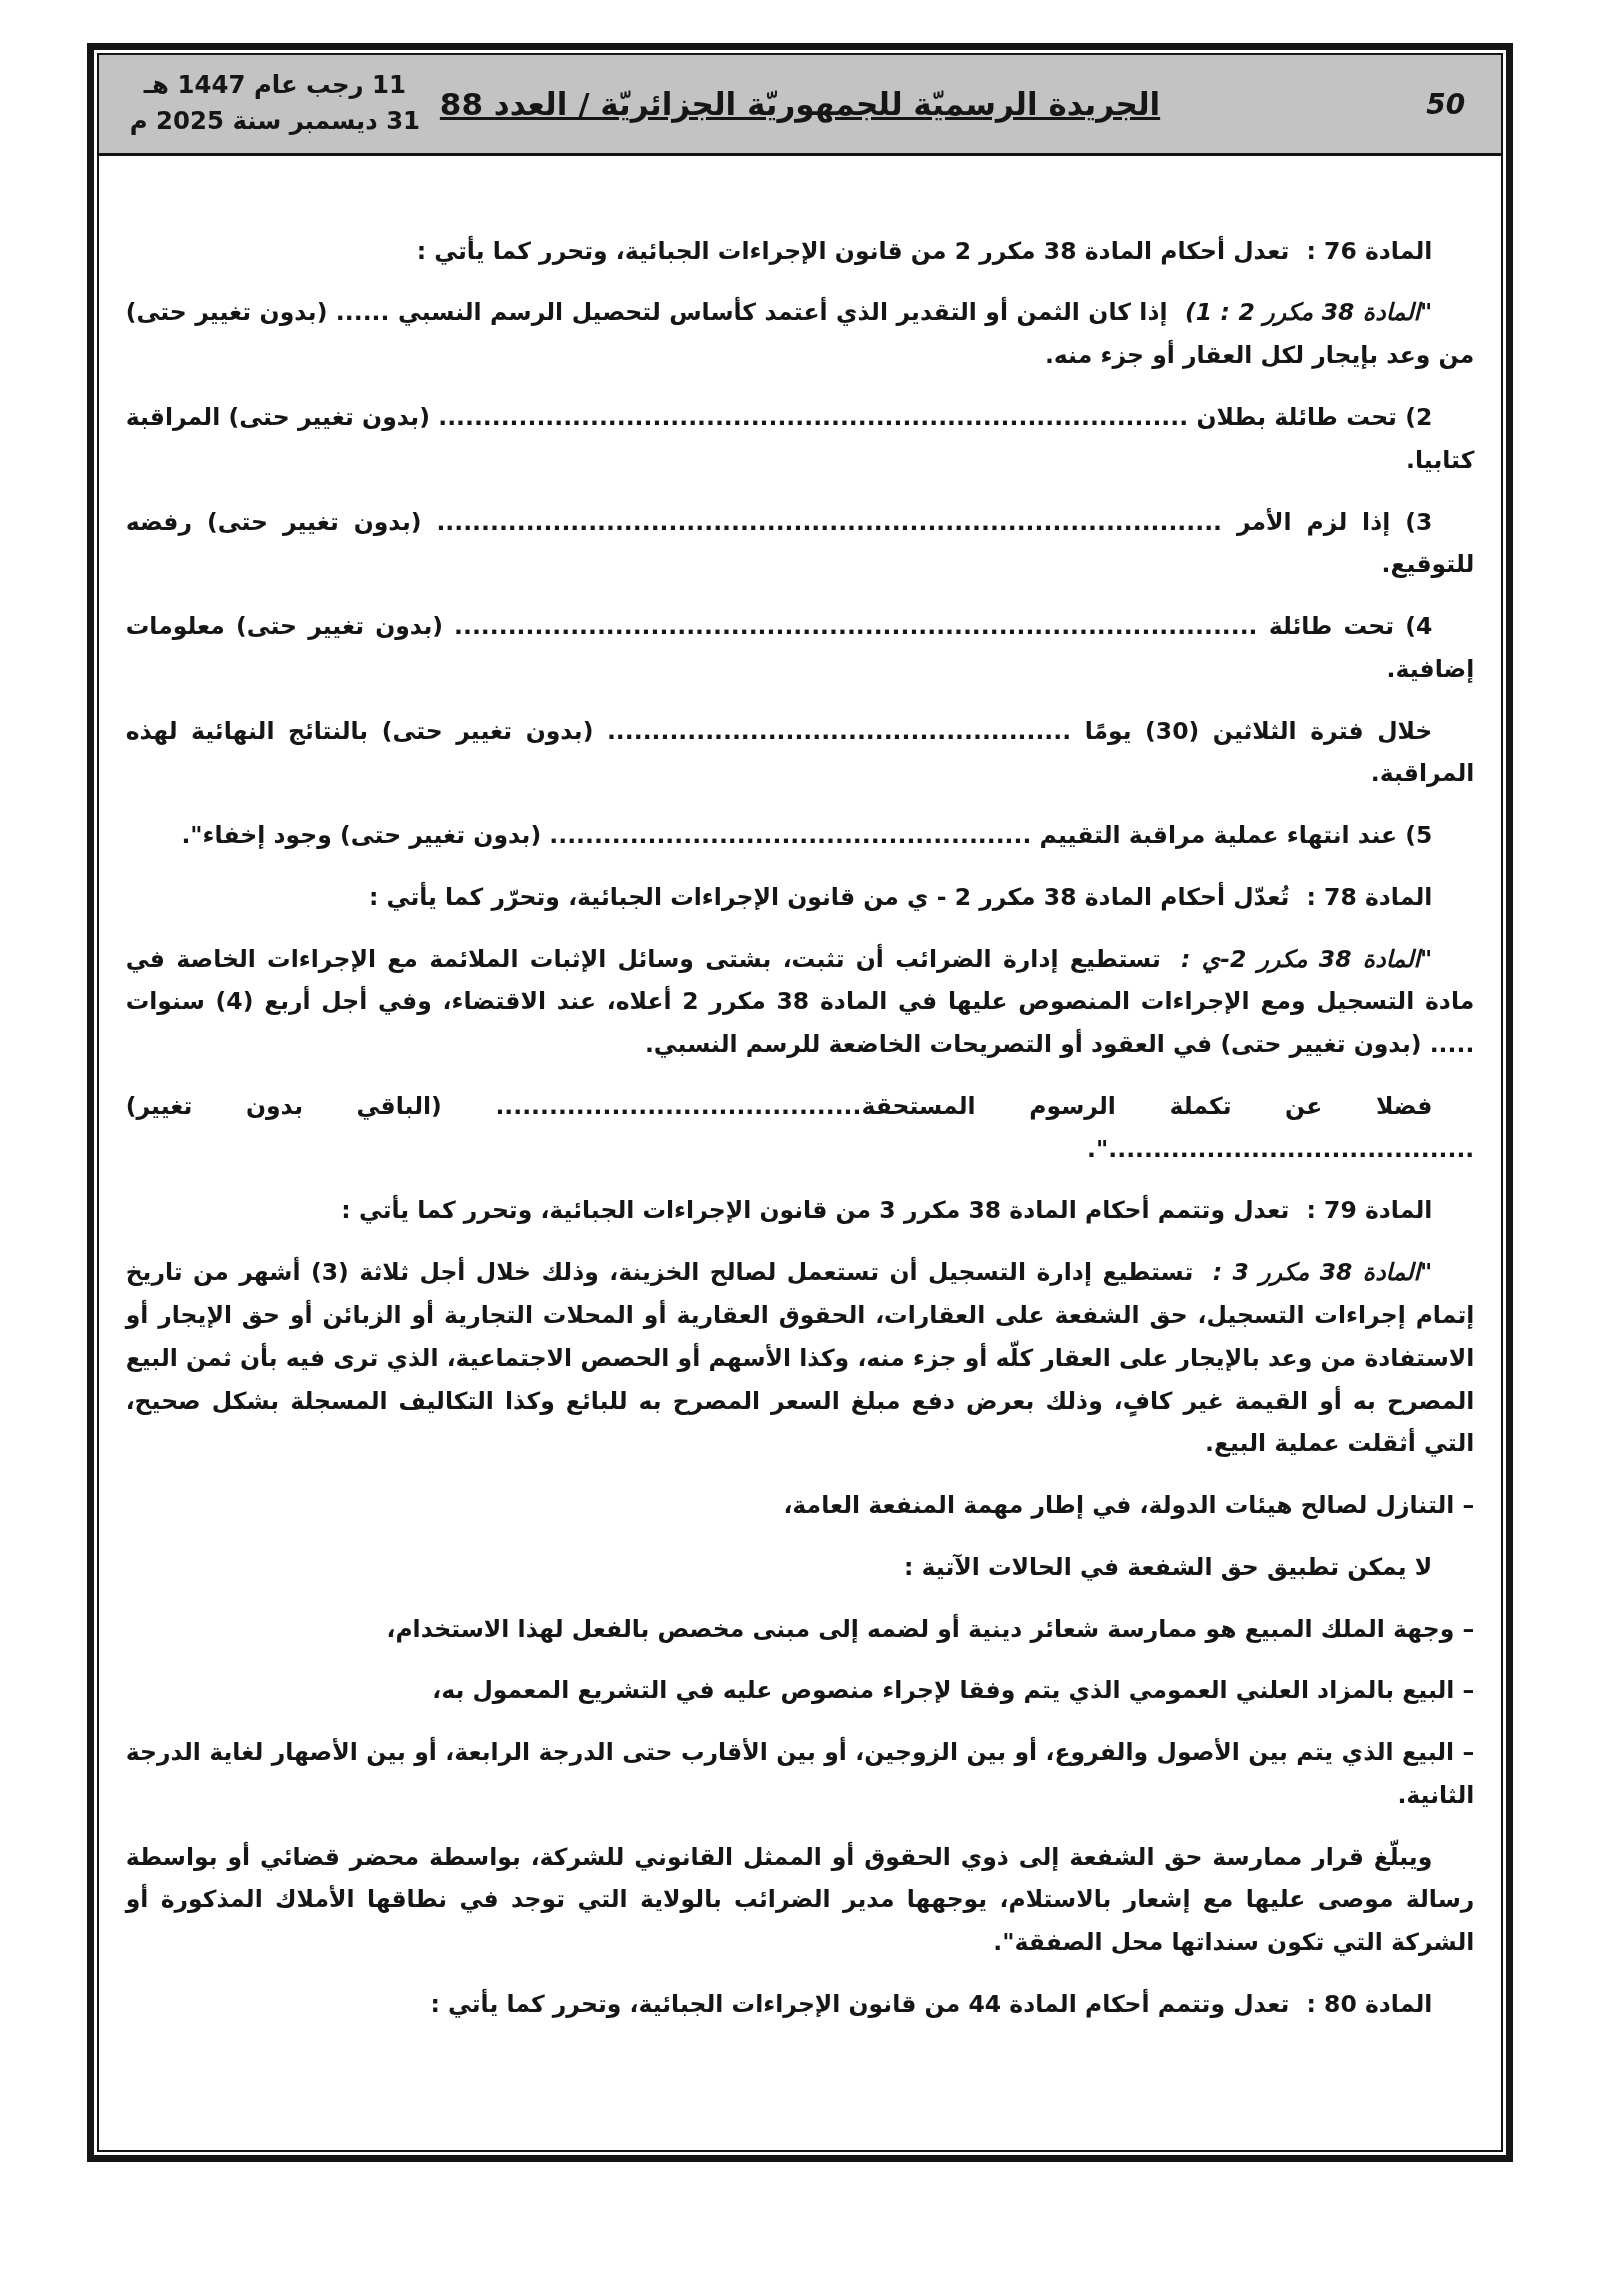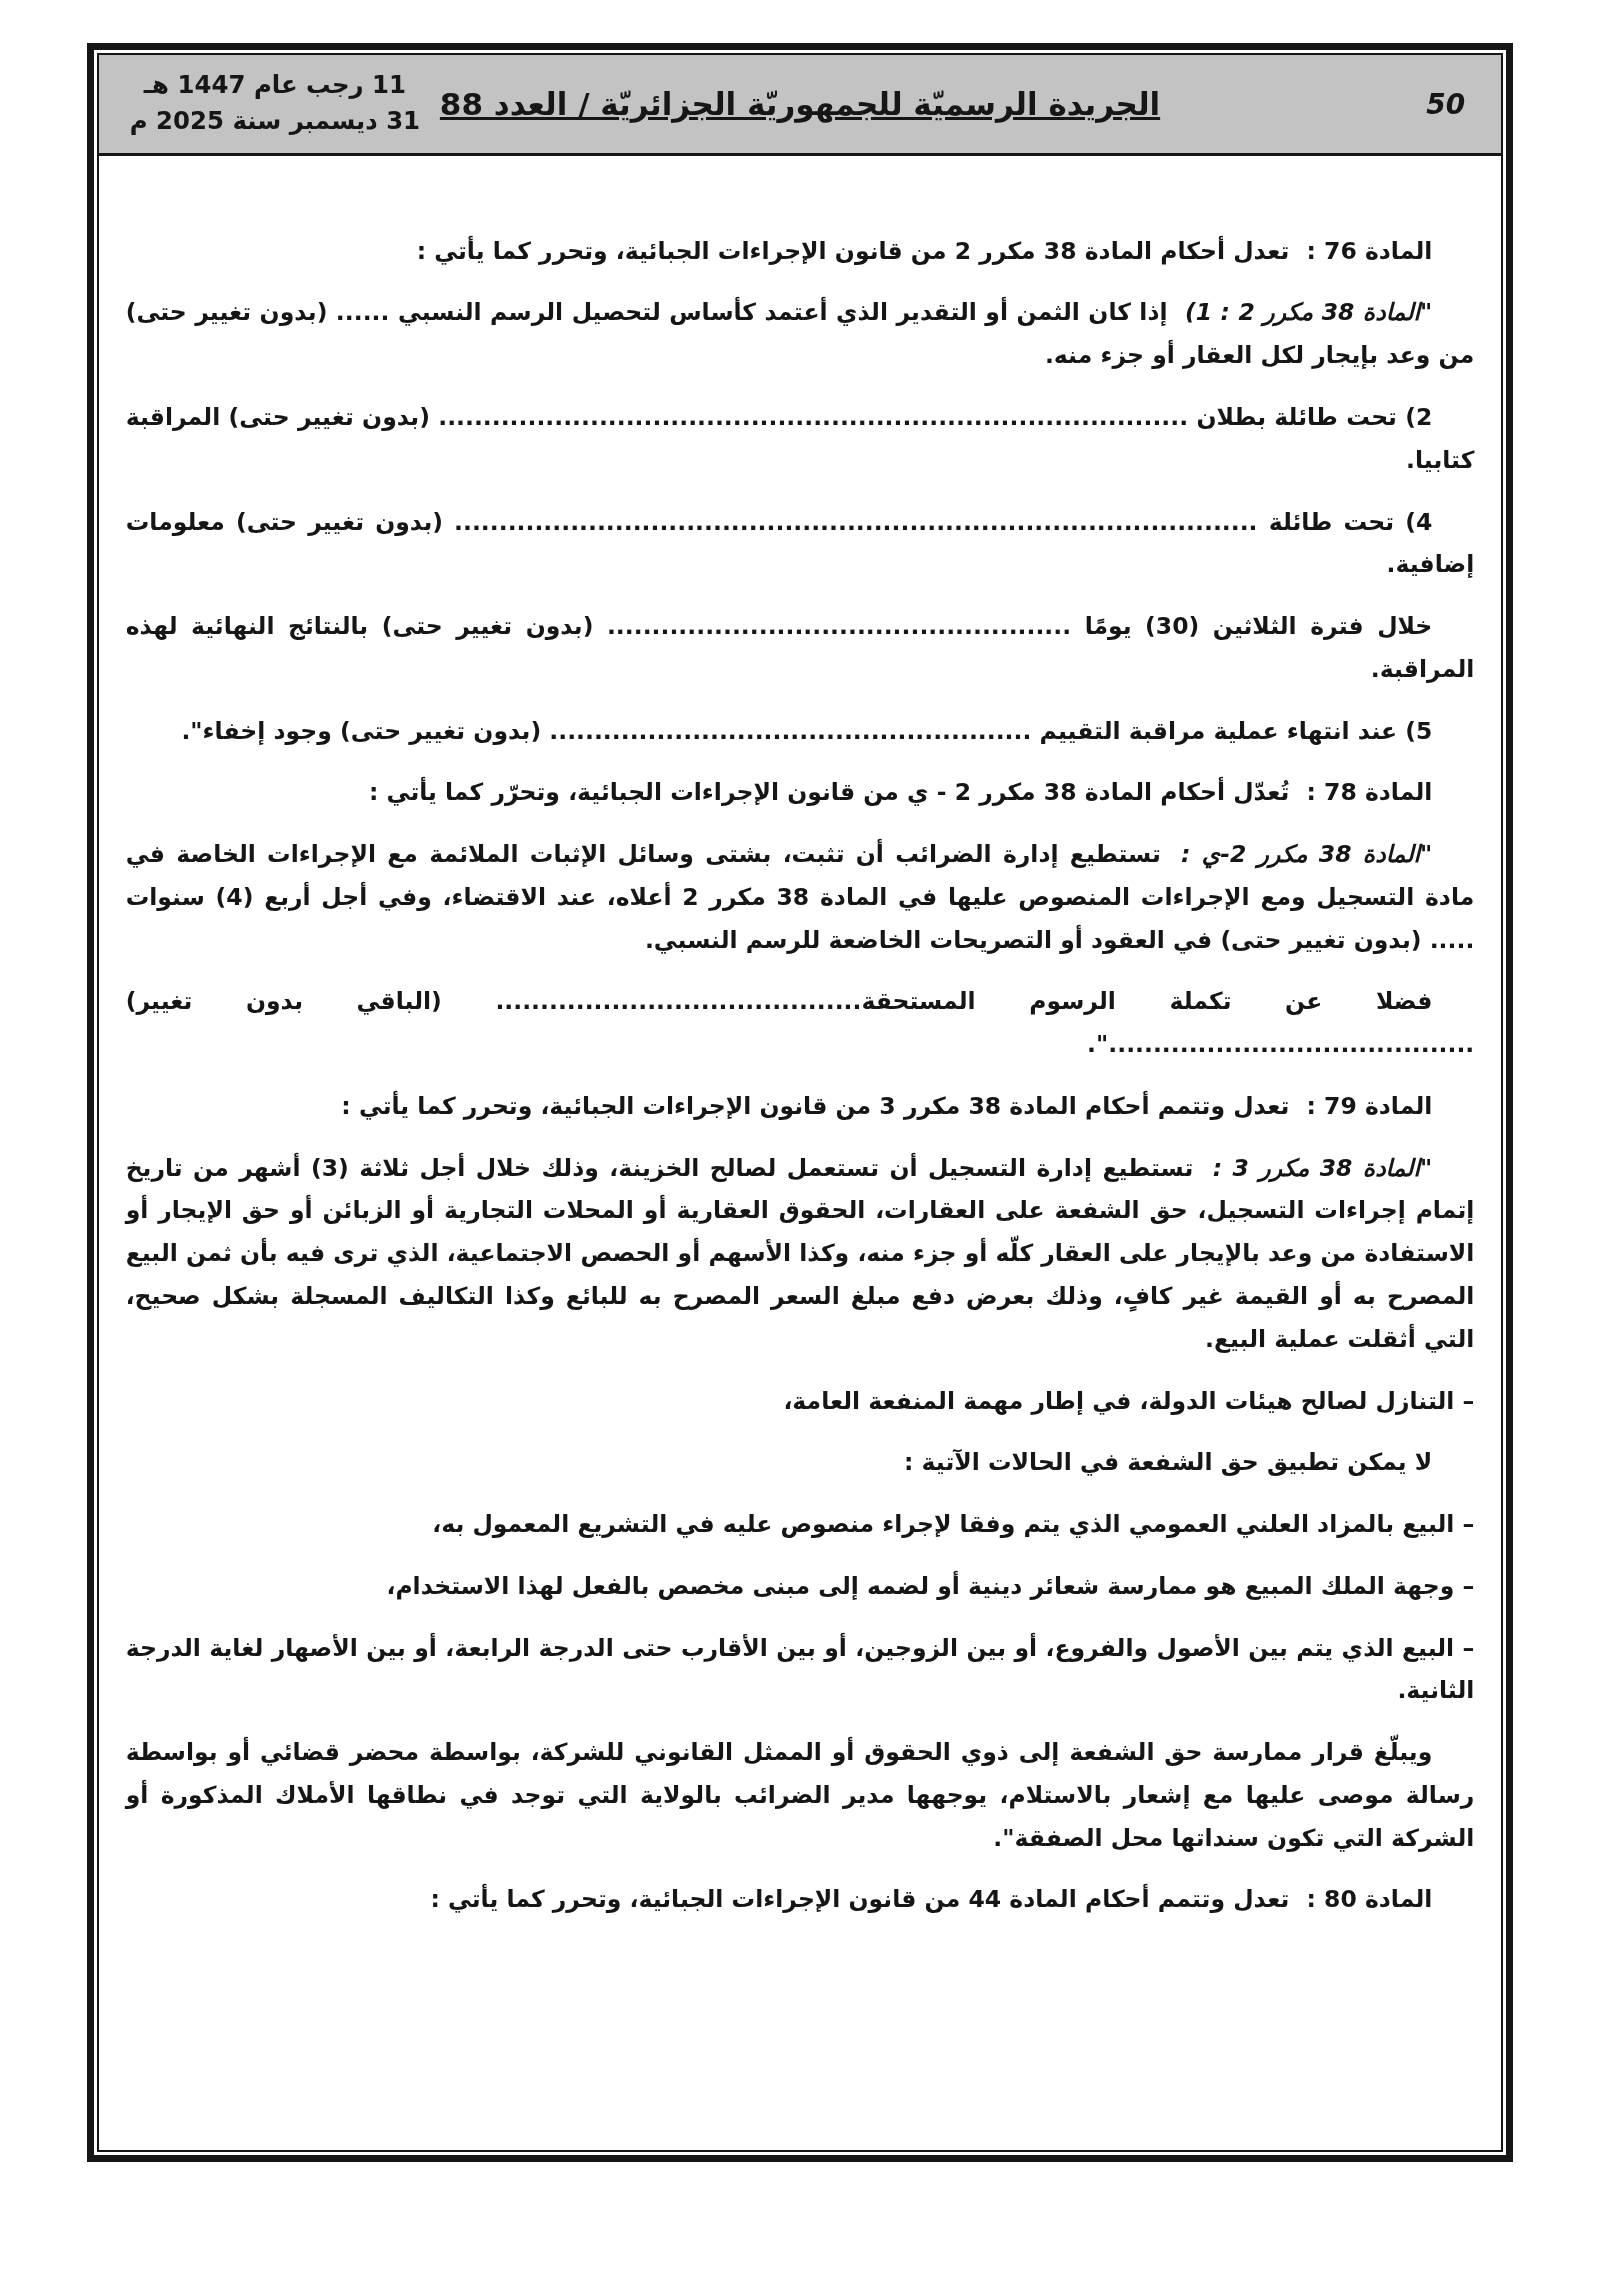--- a/index.html
+++ b/index.html
@@ -74,32 +74,33 @@
           <div>31 ديسمبر سنة 2025 م</div>
         </div>
         <div class="journal-title">الجريدة الرسميّة للجمهوريّة الجزائريّة / العدد 88</div>
         <div class="page-number">50</div>
       </header>
 
       <main class="body-text" id="paragraphs">
           <p class="para article"><span class="label">المادة 76 :</span> <span>تعدل أحكام المادة 38 مكرر 2 من قانون الإجراءات الجبائية، وتحرر كما يأتي :</span></p>
           <p class="para quote"><span class="label italic">"المادة 38 مكرر 2 : 1)</span> <span>إذا كان الثمن أو التقدير الذي أعتمد كأساس لتحصيل الرسم النسبي ...... (بدون تغيير حتى) من وعد بإيجار لكل العقار أو جزء منه.</span></p>
           <p class="para dotted"><span>2) تحت طائلة بطلان .................................................................................... (بدون تغيير حتى) المراقبة كتابيا.</span></p>
+          <p class="para dotted"><span>3) إذا لزم الأمر ........................................................................................ (بدون تغيير حتى) رفضه للتوقيع.</span></p>
           <p class="para dotted"><span>4) تحت طائلة .......................................................................................... (بدون تغيير حتى) معلومات إضافية.</span></p>
           <p class="para dotted"><span>خلال فترة الثلاثين (30) يومًا .................................................... (بدون تغيير حتى) بالنتائج النهائية لهذه المراقبة.</span></p>
           <p class="para dotted"><span>5) عند انتهاء عملية مراقبة التقييم ...................................................... (بدون تغيير حتى) وجود إخفاء".</span></p>
           <p class="para article"><span class="label">المادة 78 :</span> <span>تُعدّل أحكام المادة 38 مكرر 2 - ي من قانون الإجراءات الجبائية، وتحرّر كما يأتي :</span></p>
           <p class="para quote"><span class="label italic">"المادة 38 مكرر 2-ي :</span> <span>تستطيع إدارة الضرائب أن تثبت، بشتى وسائل الإثبات الملائمة مع الإجراءات الخاصة في مادة التسجيل ومع الإجراءات المنصوص عليها في المادة 38 مكرر 2 أعلاه، عند الاقتضاء، وفي أجل أربع (4) سنوات ..... (بدون تغيير حتى) في العقود أو التصريحات الخاضعة للرسم النسبي.</span></p>
           <p class="para dotted"><span>فضلا عن تكملة الرسوم المستحقة......................................... (الباقي بدون تغيير) .........................................".</span></p>
           <p class="para article"><span class="label">المادة 79 :</span> <span>تعدل وتتمم أحكام المادة 38 مكرر 3 من قانون الإجراءات الجبائية، وتحرر كما يأتي :</span></p>
           <p class="para quote"><span class="label italic">"المادة 38 مكرر 3 :</span> <span>تستطيع إدارة التسجيل أن تستعمل لصالح الخزينة، وذلك خلال أجل ثلاثة (3) أشهر من تاريخ إتمام إجراءات التسجيل، حق الشفعة على العقارات، الحقوق العقارية أو المحلات التجارية أو الزبائن أو حق الإيجار أو الاستفادة من وعد بالإيجار على العقار كلّه أو جزء منه، وكذا الأسهم أو الحصص الاجتماعية، الذي ترى فيه بأن ثمن البيع المصرح به أو القيمة غير كافٍ، وذلك بعرض دفع مبلغ السعر المصرح به للبائع وكذا التكاليف المسجلة بشكل صحيح، التي أثقلت عملية البيع.</span></p>
           <p class="para dash"><span>– التنازل لصالح هيئات الدولة، في إطار مهمة المنفعة العامة،</span></p>
           <p class="para plain"><span>لا يمكن تطبيق حق الشفعة في الحالات الآتية :</span></p>
+          <p class="para dash"><span>– وجهة الملك المبيع هو ممارسة شعائر دينية أو لضمه إلى مبنى مخصص بالفعل لهذا الاستخدام،</span></p>
           <p class="para dash"><span>– البيع بالمزاد العلني العمومي الذي يتم وفقا لإجراء منصوص عليه في التشريع المعمول به،</span></p>
-          <p class="para dash"><span>– وجهة الملك المبيع هو ممارسة شعائر دينية أو لضمه إلى مبنى مخصص بالفعل لهذا الاستخدام،</span></p>
           <p class="para dash"><span>– البيع الذي يتم بين الأصول والفروع، أو بين الزوجين، أو بين الأقارب حتى الدرجة الرابعة، أو بين الأصهار لغاية الدرجة الثانية.</span></p>
           <p class="para plain"><span>ويبلّغ قرار ممارسة حق الشفعة إلى ذوي الحقوق أو الممثل القانوني للشركة، بواسطة محضر قضائي أو بواسطة رسالة موصى عليها مع إشعار بالاستلام، يوجهها مدير الضرائب بالولاية التي توجد في نطاقها الأملاك المذكورة أو الشركة التي تكون سنداتها محل الصفقة".</span></p>
           <p class="para article"><span class="label">المادة 80 :</span> <span>تعدل وتتمم أحكام المادة 44 من قانون الإجراءات الجبائية، وتحرر كما يأتي :</span></p>
         </main>
 
     </div>
   </div>
 </div>
 
 

